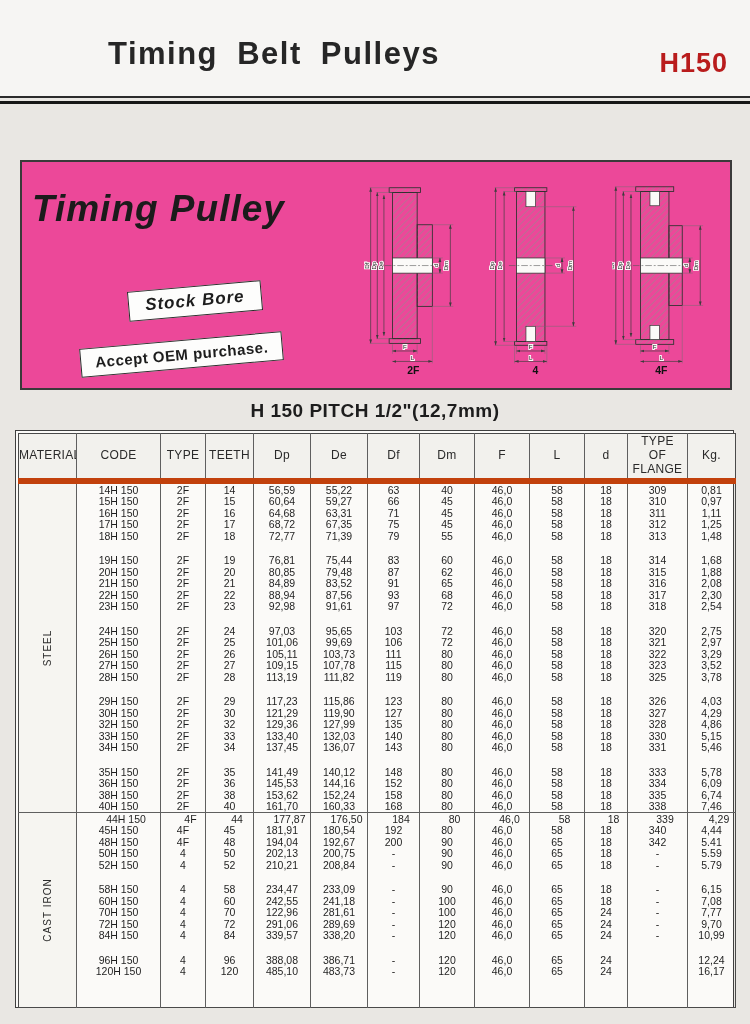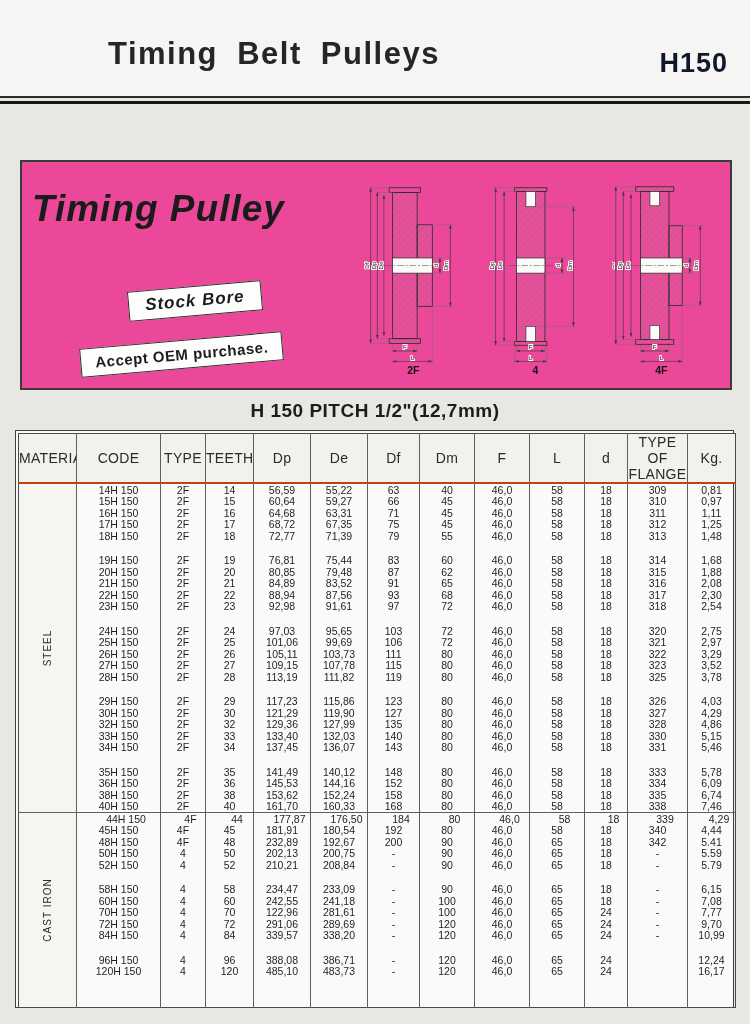--- a/index.html
+++ b/index.html
@@ -1,21 +1,21 @@
 <!DOCTYPE html>
 <html><head>
 <meta charset="utf-8">
 <style>
   html,body{margin:0;padding:0;}
   body{font-family:"Liberation Sans",sans-serif;background:#d6d4d0;}
   .page{position:relative;width:750px;height:1024px;background:#e9e7e3;overflow:hidden;}
   .top-band{position:absolute;left:0;top:0;width:750px;height:97px;background:#f6f5f3;}
   .page-title{position:absolute;left:108px;top:36px;font-size:31px;font-weight:bold;color:#262626;
     letter-spacing:1.5px;word-spacing:9px;}
-  .page-code{position:absolute;right:22px;top:48px;font-size:27px;font-weight:bold;color:#0f172a;letter-spacing:1px;}
+  .page-code{position:absolute;right:22px;top:48px;font-size:27px;font-weight:bold;color:#b91c1c;letter-spacing:1px;}
   .rule1{position:absolute;left:0;top:96px;width:750px;height:0;border-top:2px solid #2b2b2b;}
   .rule2{position:absolute;left:0;top:101px;width:750px;height:0;border-top:3px solid #171717;}
 
   
   .info-box{position:absolute;left:20px;top:160px;width:708px;height:226px;background:#ec4899;
     border:2px solid #3a3a3a;}
   .product-title{position:absolute;left:10px;top:26px;font-size:37px;font-weight:bold;font-style:italic;
     color:#1b1b1b;letter-spacing:1px;}
   .standard{position:absolute;left:130px;top:76px;font-size:21px;color:#2c2c2c;letter-spacing:2px;}
   .badge{position:absolute;background:#fdfdfc;border:1.5px solid #2b2b2b;color:#1d1d1d;
@@ -38,22 +38,22 @@
   
   .table-title{position:absolute;left:0;top:400px;width:750px;text-align:center;
     font-size:19px;font-weight:bold;color:#1d1d1d;letter-spacing:0.5px;}
   .table-frame{position:absolute;left:15px;top:430px;width:719px;height:578px;
     border:1px solid #3f3f3f;padding:2px;background:#fbfaf8;box-sizing:border-box;}
   table.spec{border-collapse:collapse;table-layout:fixed;width:100%;height:100%;
     border:1px solid #4a4a4a;}
   table.spec th,table.spec td{border-right:1px solid #5f5f5f;text-align:center;overflow:hidden;
     padding:0;vertical-align:middle;}
   table.spec th:last-child,table.spec td:last-child{border-right:none;}
-  table.spec thead th{height:44px;border-bottom:2px solid #c2410c;font-weight:normal;
-    font-size:14px;color:#2a2a2a;background:#f2f1ed;white-space:pre-line;line-height:1.15;letter-spacing:0.3px;}
+  table.spec thead th{height:44px;border-bottom:6px solid #c2410c;font-weight:normal;
+    font-size:12px;color:#2a2a2a;background:#f2f1ed;white-space:pre-line;line-height:1.15;letter-spacing:0.3px;}
   table.spec tr.data td{font-size:10.5px;height:11.5px;line-height:1;color:#1e1e1e;}
   table.spec tr.gap td{height:13px;}
   table.spec tr.filler td{height:30px;}
   table.spec tr.section-start td{border-top:1px solid #5f5f5f;padding-left:15px;}
   td.material-cell{position:relative;background:#f6f5f1;}
   td.material-cell span{position:absolute;top:50%;left:50%;transform:translate(-50%,-50%) rotate(-90deg);
     font-size:10px;letter-spacing:1px;white-space:nowrap;color:#2a2a2a;}
 </style>
 </head>
 <body>
@@ -656,21 +656,21 @@
             <td>46,0</td>
             <td>58</td>
             <td>18</td>
             <td>340</td>
             <td>4,44</td>
           </tr>
           <tr class="data">
             <td>48H 150</td>
             <td>4F</td>
             <td>48</td>
-            <td>232,89</td>
+            <td>194,04</td>
             <td>192,67</td>
             <td>200</td>
             <td>90</td>
             <td>46,0</td>
             <td>65</td>
             <td>18</td>
             <td>342</td>
             <td>5.41</td>
           </tr>
           <tr class="data">

